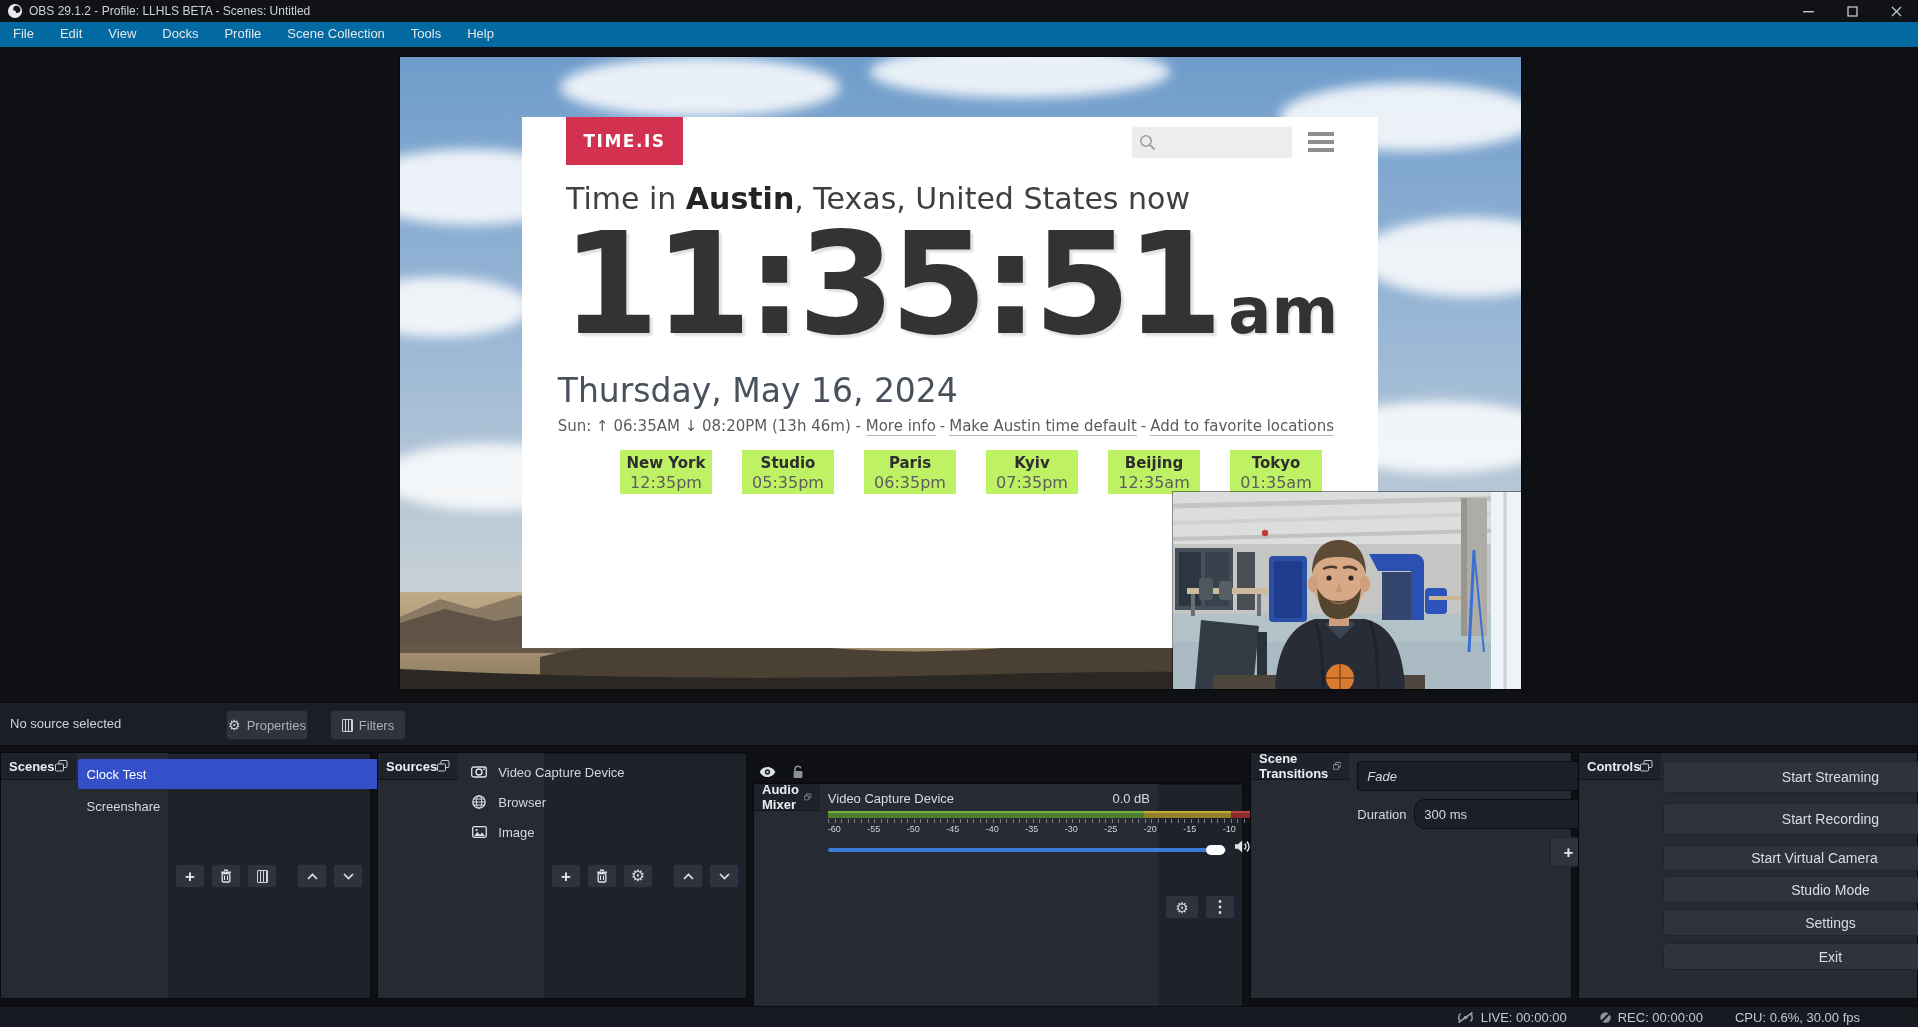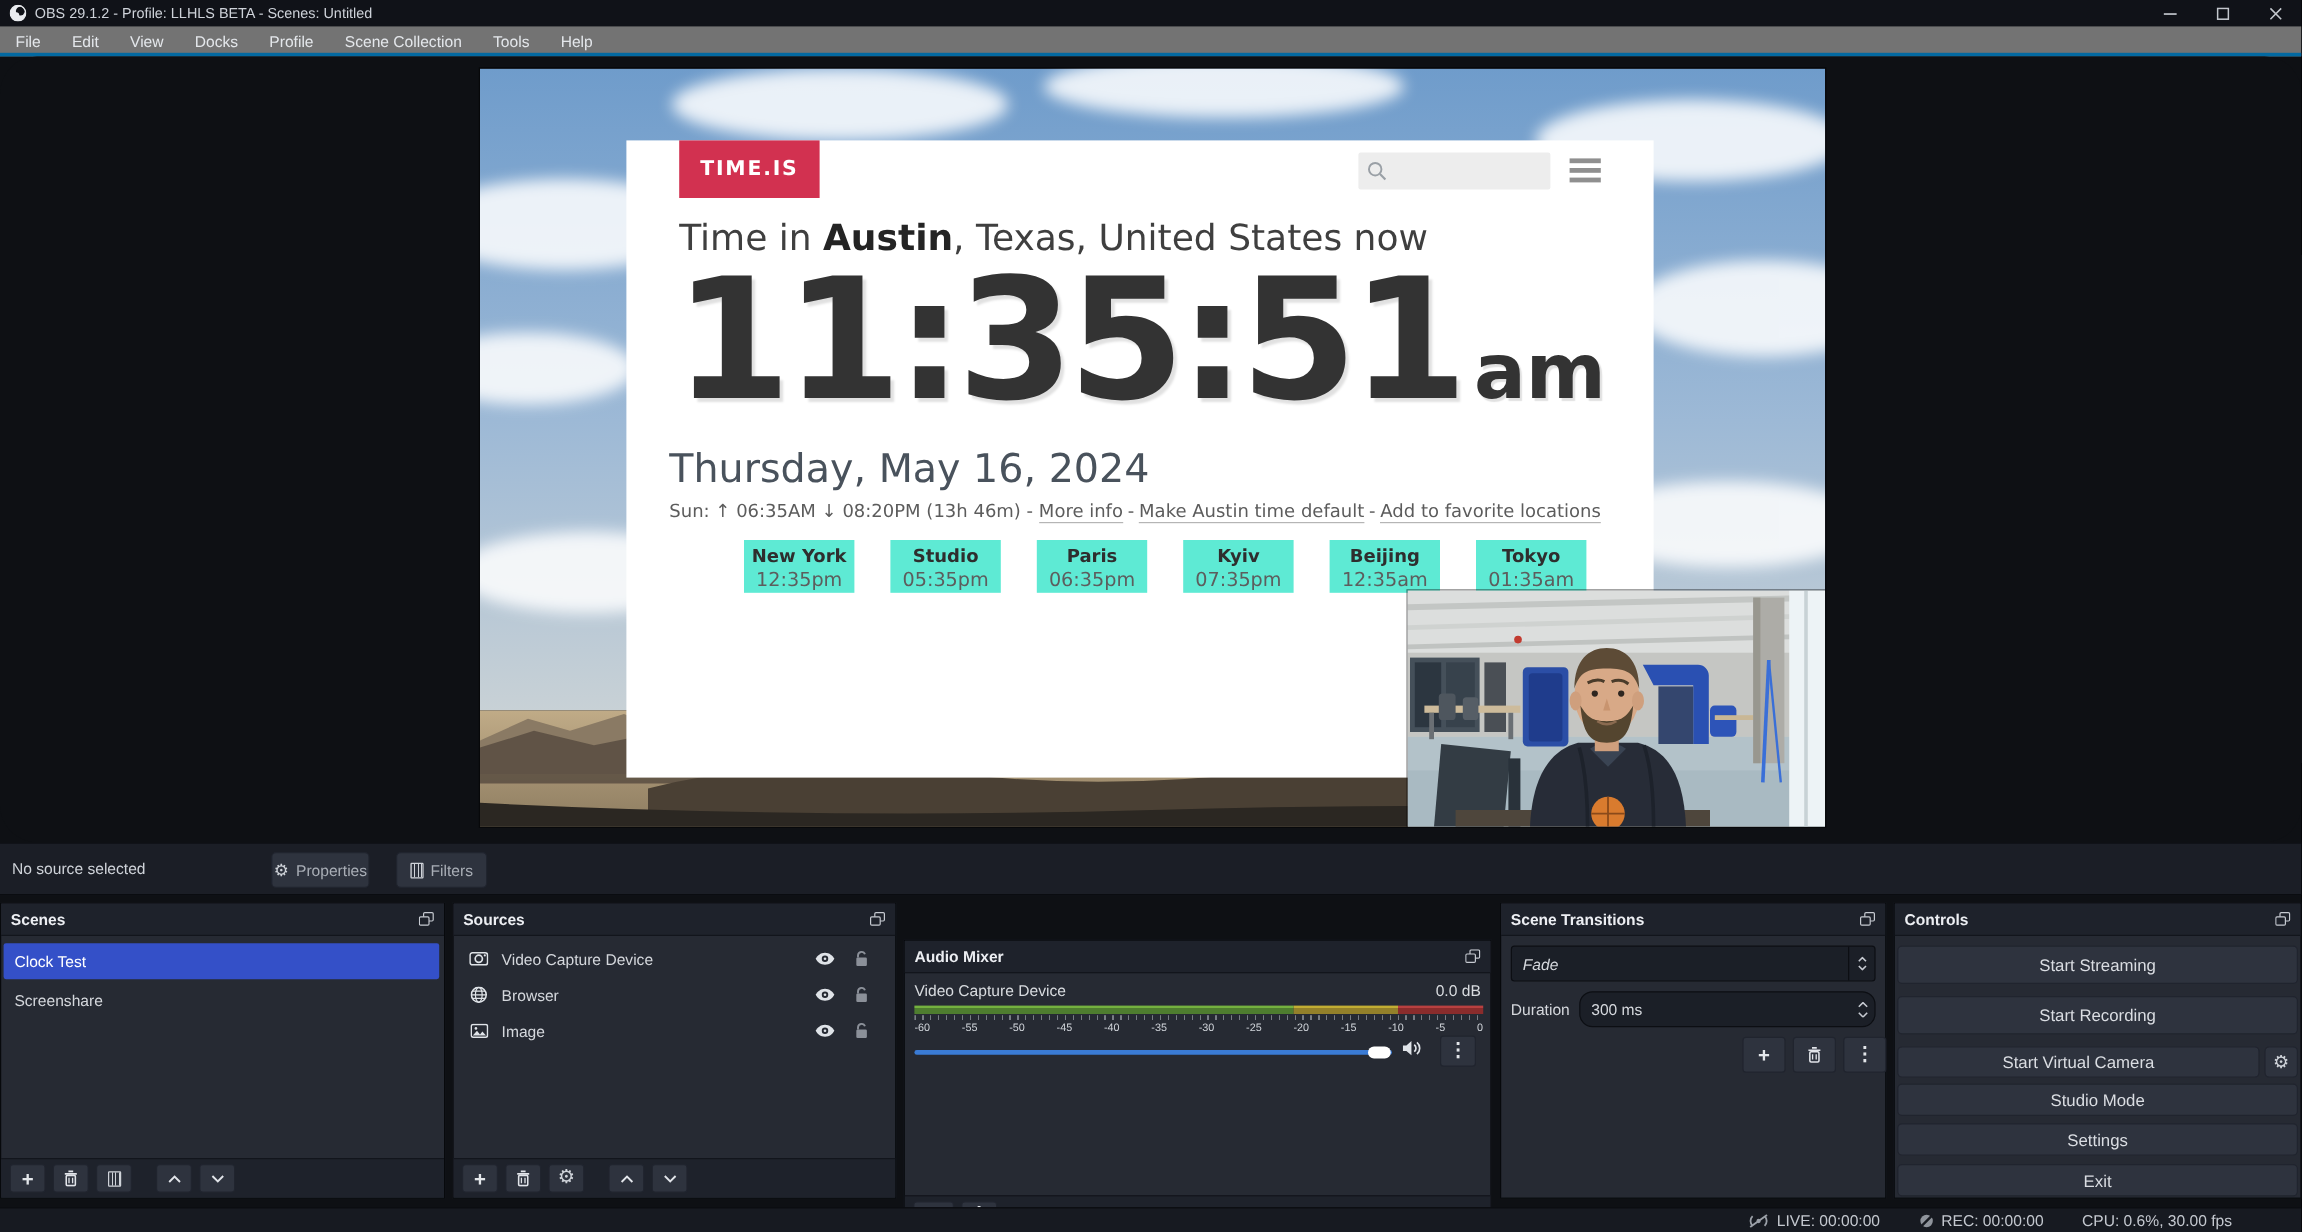--- a/index.html
+++ b/index.html
@@ -11,21 +11,21 @@
   }
   
   .titlebar { position:absolute; left:0; top:0; width:1918px; height:22px;
     background:#101218; display:flex; align-items:center; }
   .titlebar .app-icon { margin:0 7px 0 8px; display:flex; }
   .titlebar .title { font-size:12px; color:#ced2d9; }
   .titlebar .spacer { flex:1; }
   .caption-btn { width:44px; height:22px; display:flex; align-items:center; justify-content:center; }
   
   .menubar { position:absolute; left:0; top:22px; width:1918px; height:25px;
-    background:#737373; display:flex; align-items:flex-start; border-bottom:3px solid #0369a1;}
+    background:#0369a1; display:flex; align-items:flex-end; border-bottom:1px solid #0369a1;}
   .menubar .menu-item { padding:0 13px; font-size:13px; color:#e4e7eb; height:25px;
     display:flex; align-items:center; }
   
   .preview-area { position:absolute; left:0; top:47px; width:1918px; height:655px; background:#0e1014;border-radius:31px; }
   .canvas { position:absolute; left:400px; top:10px; width:1121px; height:632px; overflow:hidden;
     outline:1px solid rgba(0,0,0,.5); }
   .canvas svg.bgscene { position:absolute; left:0; top:0; }
   
   .web-page { position:absolute; left:122px; top:60px; width:856px; height:531px; background:#fff;
     font-family:"DejaVu Sans", sans-serif; }
@@ -46,39 +46,39 @@
   .ti-time { font-size:140px; font-weight:bold; color:#333; letter-spacing:-5px; line-height:1;
     text-shadow:3px 3px 2px rgba(0,0,0,.12); }
   .ti-ampm { font-size:64px; font-weight:bold; color:#333; margin-left:10px;
     text-shadow:2px 2px 1px rgba(0,0,0,.12); }
   .ti-right { position:absolute; right:44px; top:254px; text-align:left; }
   .ti-date { font-size:33px; color:#49525c; }
   .ti-sun { margin-top:7px; font-size:15px; color:#5c5c5c; white-space:nowrap; }
   .ti-sun .link { border-bottom:1px solid #b5b5b5; }
   .ti-sun .sep { margin:0 4px; }
   .ti-clocks { position:absolute; left:98px; top:333px; display:flex; gap:30px; }
-  .ti-cbox { width:92px; height:44px; background:#5eead4; text-align:center; padding-top:4px; }
+  .ti-cbox { width:92px; height:44px; background:#bef264; text-align:center; padding-top:4px; }
   .ti-cbox .city { font-size:15px; font-weight:bold; color:#2e2e2e; }
   .ti-cbox .ctime { font-size:16px; color:#5d5d5d; margin-top:1px; }
   .webcam { position:absolute; left:773px; top:435px; width:348px; height:197px;
     outline:1px solid rgba(0,0,0,.45); }
   
   .context-bar { position:absolute; left:0; top:702px; width:1918px; height:44px; background:#1b1e26;
     border-top:1px solid #0a0c10; border-bottom:1px solid #0a0c10; }
   .context-bar .msg { position:absolute; left:10px; top:13px; font-size:13px; color:#cfd3d9; }
   .btn { background:#2e333e; border:1px solid #20242e; border-radius:4px; color:#a9aeb6;
     display:flex; align-items:center; justify-content:center; gap:6px; font-size:13px; }
   #btn-properties { position:absolute; left:226px; top:7px; width:82px; height:30px; }
   #btn-filters { position:absolute; left:330px; top:7px; width:76px; height:30px; }
   .gear-glyph { font-size:14px; color:#cfd3d9; line-height:1; }
   .filters-glyph { width:11px; height:13px; border:1px solid #cfd3d9; border-radius:1px;
     background:repeating-linear-gradient(90deg, transparent 0 2px, #cfd3d9 2px 3px); }
   
   .panel { position:absolute; background:#262a33; border:1px solid #07090c; display:flex;
-    flex-direction:column; }
+    flex-direction:row; }
   .panel-header { height:27px; background:#1e222b; border-bottom:1px solid #12151c; display:flex;
     align-items:center; justify-content:space-between; padding:0 8px; flex:0 0 27px; }
   .panel-title { font-weight:bold; font-size:13px; color:#eceef2; }
   .panel-body { flex:1; position:relative; }
   .panel-toolbar { flex:0 0 33px; background:#1e222b; border-top:1px solid #12151c; display:flex;
     align-items:center; gap:6px; padding:0 7px; }
   .tool-btn { width:30px; height:24px; background:#2e333e; border:1px solid #20242e;
     border-radius:3px; display:flex; align-items:center; justify-content:center; color:#dfe2e7; }
   .tool-gap { width:8px; }
   .plus-glyph { font-size:17px; font-weight:bold; color:#e3e6ea; line-height:1; }

